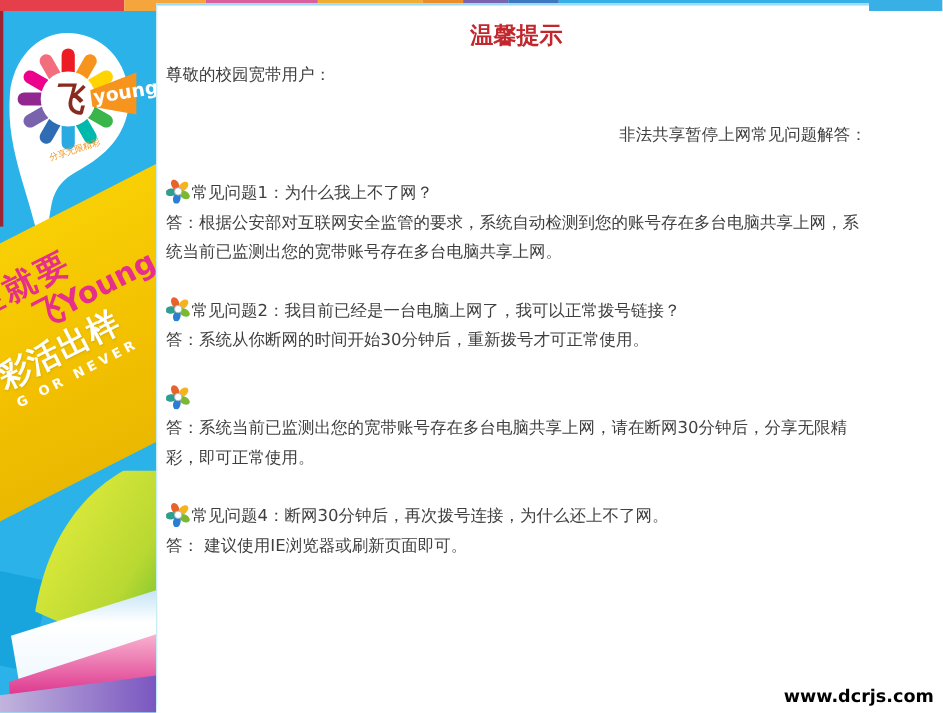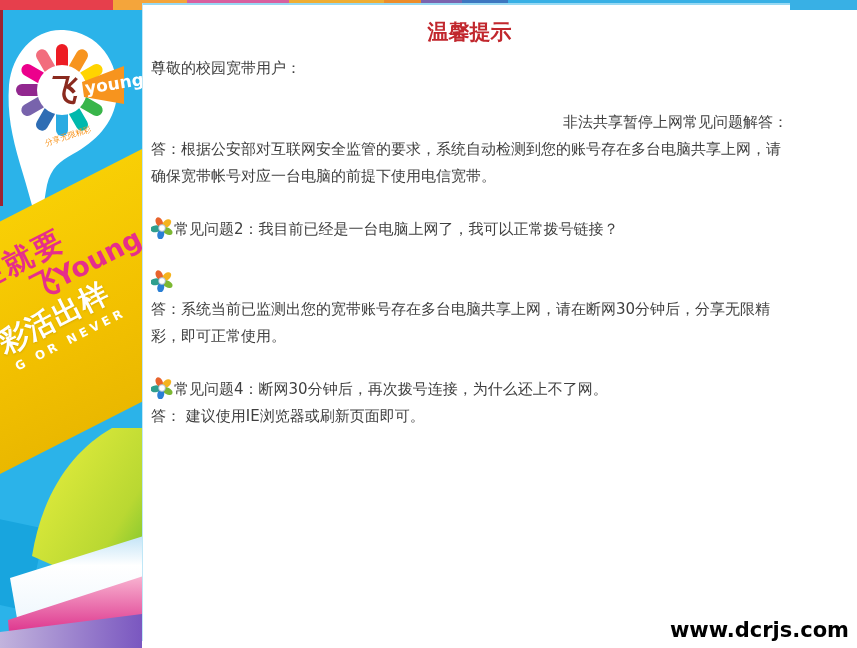--- a/index.html
+++ b/index.html
@@ -48,21 +48,21 @@
     padding:12px 2px 0 8px; color:#3f3f3f; font-size:15px; line-height:27px;
   }
   .page-title { text-align:center; color:#c1272d; font-size:21px; font-weight:bold; line-height:30px; margin-bottom:8px; }
   .greeting { margin-top:4px; }
   .intro { text-indent:2em; }
   .faq-heading { margin-top:27px;text-align:right; }
   .faq-q { margin-top:26px; display:block; }
   .flower-icon { display:inline-block; width:22px; height:22px; vertical-align:-5px; margin-right:1px; }
   .watermark {
     position:absolute; right:8px; bottom:6px; color:#000;
-    font-size:21px; font-weight:900; letter-spacing:0px;
+    font-size:16px; font-weight:900; letter-spacing:0px;
   }
 </style>
 </head>
 <body>
 
 <div class="page">
 
   <div class="top-strip">
     <div class="seg1"></div>
     <div class="seg2"></div>
@@ -142,36 +142,49 @@
   </div>
 
   <div class="content">
     <div class="page-title">温馨提示</div>
 
     <div class="greeting">尊敬的校园宽带用户：</div>
 
     <div class="faq-heading">非法共享暂停上网常见问题解答：</div>
 
     <div class="faq-item">
-      <div class="faq-a">答：根据公安部对互联网安全监管的要求，系统自动检测到您的账号存在多台电脑共享上网，请确保宽带帐号对应一台电脑的前提下使用电信宽带。</div>
+      <div class="faq-q">
+        <svg class="flower-icon" viewBox="0 0 22 22">
+            <g transform="translate(11,11)">
+              <ellipse cx="0" cy="-6.5" rx="3.4" ry="5.2" fill="#e8632c" transform="rotate(-25)"></ellipse>
+              <ellipse cx="0" cy="-6.5" rx="3.4" ry="5.2" fill="#f5b31e" transform="rotate(47)"></ellipse>
+              <ellipse cx="0" cy="-6.5" rx="3.4" ry="5.2" fill="#7cb832" transform="rotate(119)"></ellipse>
+              <ellipse cx="0" cy="-6.5" rx="3.4" ry="5.2" fill="#2a7fd4" transform="rotate(191)"></ellipse>
+              <ellipse cx="0" cy="-6.5" rx="3.4" ry="5.2" fill="#2f9e8e" transform="rotate(263)"></ellipse>
+              <circle r="3.4" fill="#ffffff" stroke="#9ab0c8" stroke-width="0.8"></circle>
+            </g>
+          </svg><span>常见问题1：为什么我上不了网？</span>
+      </div>
+      <div class="faq-a">答：根据公安部对互联网安全监管的要求，系统自动检测到您的账号存在多台电脑共享上网，系统当前已监测出您的宽带账号存在多台电脑共享上网。</div>
     </div>
 
     <div class="faq-item">
       <div class="faq-q">
         <svg class="flower-icon" viewBox="0 0 22 22">
             <g transform="translate(11,11)">
               <ellipse cx="0" cy="-6.5" rx="3.4" ry="5.2" fill="#e8632c" transform="rotate(-25)"></ellipse>
               <ellipse cx="0" cy="-6.5" rx="3.4" ry="5.2" fill="#f5b31e" transform="rotate(47)"></ellipse>
               <ellipse cx="0" cy="-6.5" rx="3.4" ry="5.2" fill="#7cb832" transform="rotate(119)"></ellipse>
               <ellipse cx="0" cy="-6.5" rx="3.4" ry="5.2" fill="#2a7fd4" transform="rotate(191)"></ellipse>
               <ellipse cx="0" cy="-6.5" rx="3.4" ry="5.2" fill="#2f9e8e" transform="rotate(263)"></ellipse>
               <circle r="3.4" fill="#ffffff" stroke="#9ab0c8" stroke-width="0.8"></circle>
             </g>
           </svg><span>常见问题2：我目前已经是一台电脑上网了，我可以正常拨号链接？</span>
       </div>
+      <div class="faq-a">答：系统从你断网的时间开始30分钟后，重新拨号才可正常使用。</div>
     </div>
 
     <div class="faq-item">
       <div class="faq-q">
         <svg class="flower-icon" viewBox="0 0 22 22">
             <g transform="translate(11,11)">
               <ellipse cx="0" cy="-6.5" rx="3.4" ry="5.2" fill="#e8632c" transform="rotate(-25)"></ellipse>
               <ellipse cx="0" cy="-6.5" rx="3.4" ry="5.2" fill="#f5b31e" transform="rotate(47)"></ellipse>
               <ellipse cx="0" cy="-6.5" rx="3.4" ry="5.2" fill="#7cb832" transform="rotate(119)"></ellipse>
               <ellipse cx="0" cy="-6.5" rx="3.4" ry="5.2" fill="#2a7fd4" transform="rotate(191)"></ellipse>

